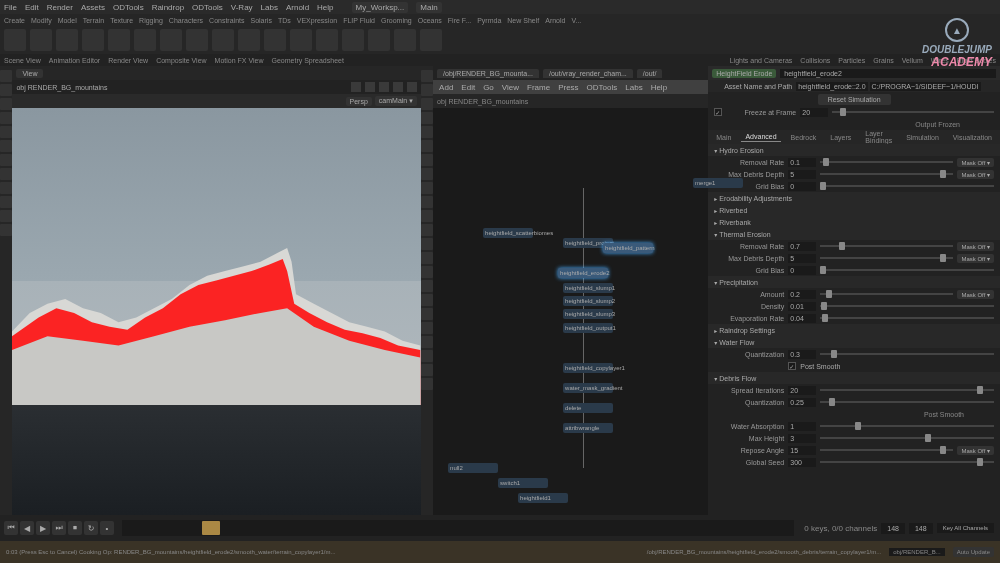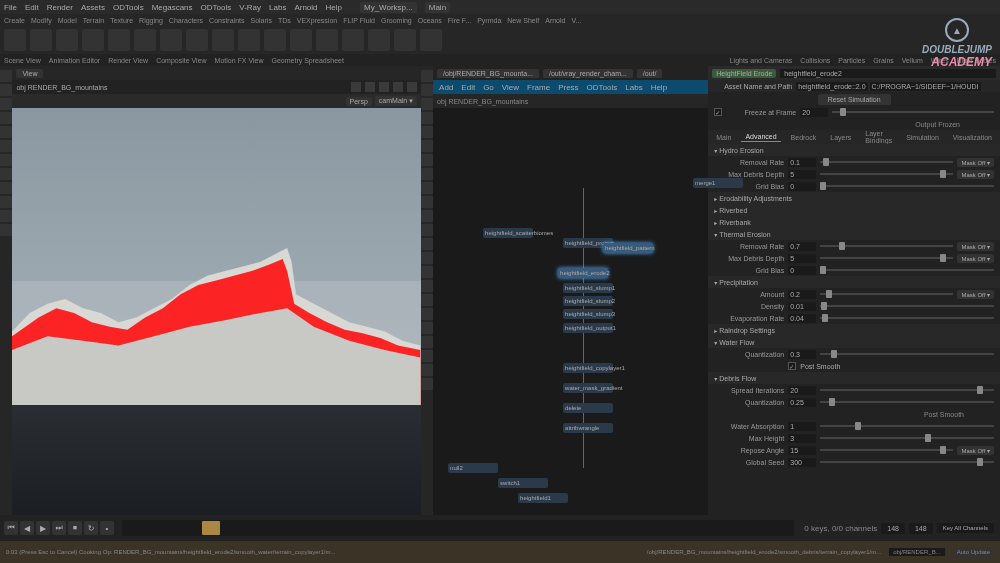--- a/index.html
+++ b/index.html
@@ -17,21 +17,21 @@
 .view-tabs { height:14px; background:#262626; display:flex; align-items:center; padding:0 4px; gap:4px; font-size:7px; }
 .view-tabs .tab { background:#333; padding:1px 6px; border-radius:2px; }
 .view-toolbar { height:14px; background:#2a2a2a; display:flex; align-items:center; justify-content:flex-end; padding:0 4px; gap:3px; }
 .view-toolbar .dd { background:#333; padding:1px 4px; font-size:7px; border-radius:2px; }
 .viewport { flex:1; background:linear-gradient(to bottom,#8a97a0 0%,#9ba8b0 42%,#a8b2b8 42%,#b0b8bd 72%,#2a2e32 72%,#1a1e22 100%); position:relative; overflow:hidden; }
 .mountain { position:absolute; bottom:28%; left:0; right:0; height:45%; }
 .mountain svg { width:100%; height:100%; }
 .right-tools { width:14px; background:#262626; display:flex; flex-direction:column; gap:2px; padding-top:4px; }
 .right-tools .rt { width:12px; height:12px; background:#333; margin:0 auto; border-radius:1px; }
 .network-area { width:310px; background:#1a1a1a; display:flex; flex-direction:column; }
-.net-menu { height:14px; background:#0c4a6e; display:flex; align-items:center; padding:0 6px; gap:8px; font-size:8px; }
+.net-menu { height:14px; background:#404040; display:flex; align-items:center; padding:0 6px; gap:8px; font-size:8px; }
 .net-tabs { height:14px; background:#222; display:flex; align-items:center; padding:0 4px; gap:4px; font-size:7px; }
 .net-tabs .ntab { background:#333; padding:1px 6px; border-radius:2px 2px 0 0; }
 .net-path { height:14px; background:#262626; display:flex; align-items:center; padding:0 4px; gap:4px; font-size:7px; color:#888; }
 .network { flex:1; background:#1a1a1a; position:relative; }
 .node { position:absolute; width:50px; height:10px; background:#2a3a4a; border-radius:2px; font-size:6px; display:flex; align-items:center; padding-left:2px; color:#aaa; }
 .node.sel { background:#3a5a7a; box-shadow:0 0 4px #4af; }
 .wire { position:absolute; border-left:1px solid #666; }
 .params-area { flex:1; background:#222; display:flex; flex-direction:column; font-size:7px; }
 .param-header { height:14px; background:#2a2a2a; display:flex; align-items:center; padding:0 4px; gap:4px; }
 .param-header .chip { background:#3a5a3a; padding:1px 4px; border-radius:2px; font-size:7px; }
@@ -69,21 +69,21 @@
 </style>
 </head>
 <body>
 
 <div class="menubar">
   <span>File</span>
   <span>Edit</span>
   <span>Render</span>
   <span>Assets</span>
   <span>ODTools</span>
-  <span>Megascans</span>
+  <span>Raindrop</span>
   <span>ODTools</span>
   <span>V-Ray</span>
   <span>Labs</span>
   <span>Arnold</span>
   <span>Help</span>
   <span style="margin-left:10px;background:#333;padding:1px 4px;border-radius:2px">My_Worksp...</span>
   <span style="background:#333;padding:1px 4px;border-radius:2px">Main</span>
 </div>
 
 <div class="toolbar1">

